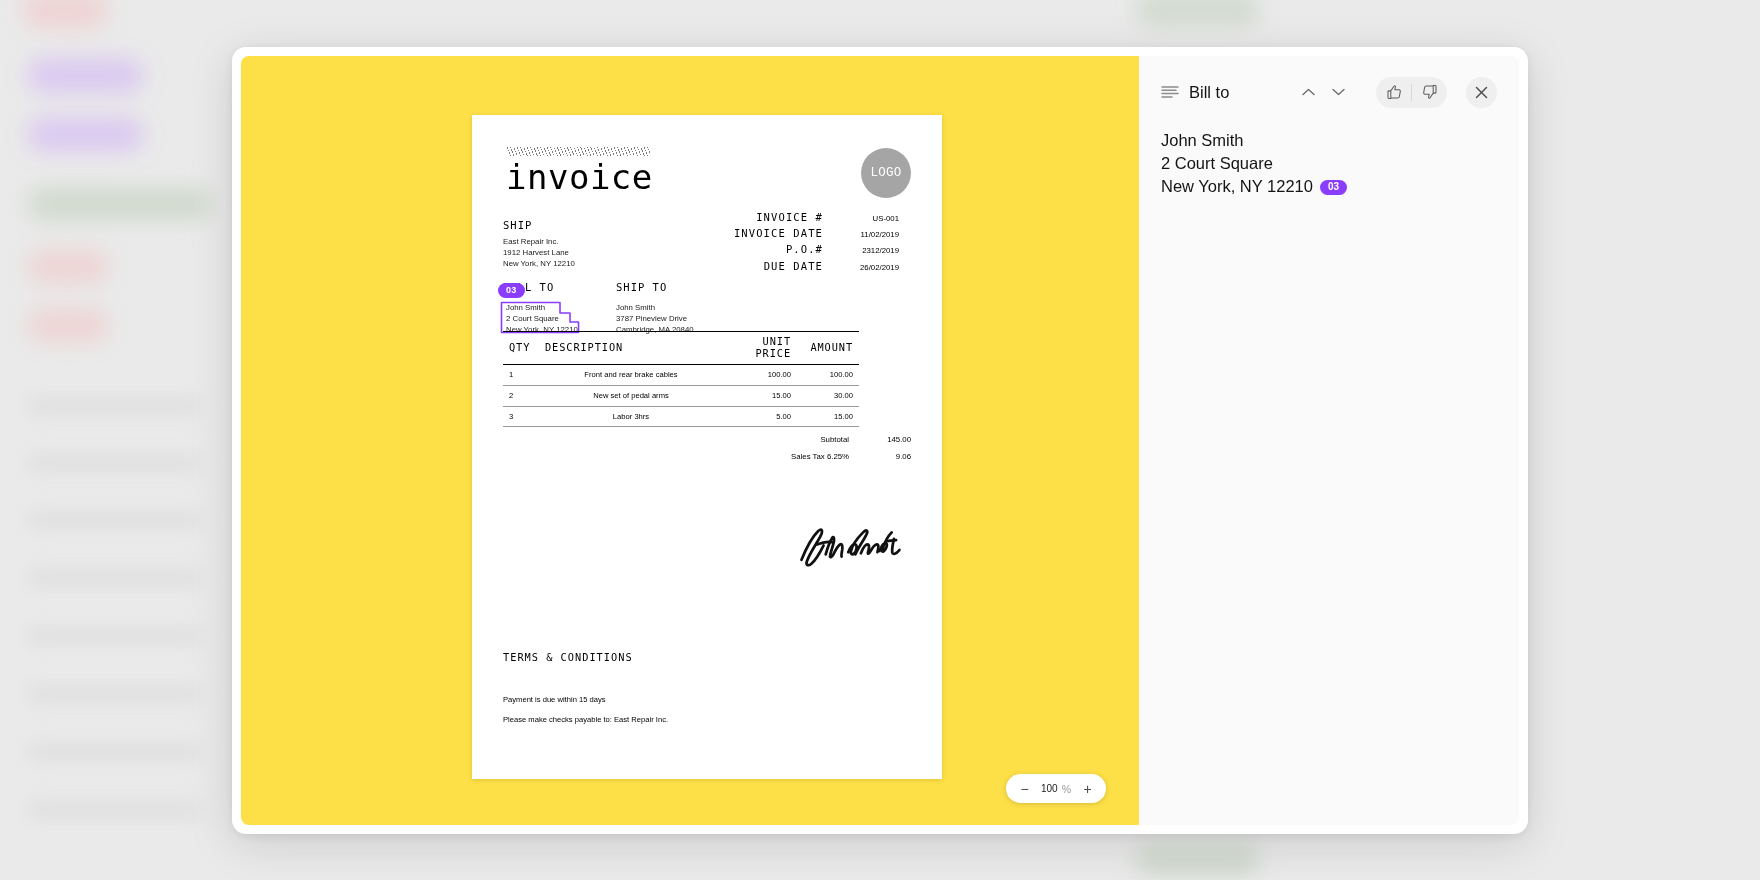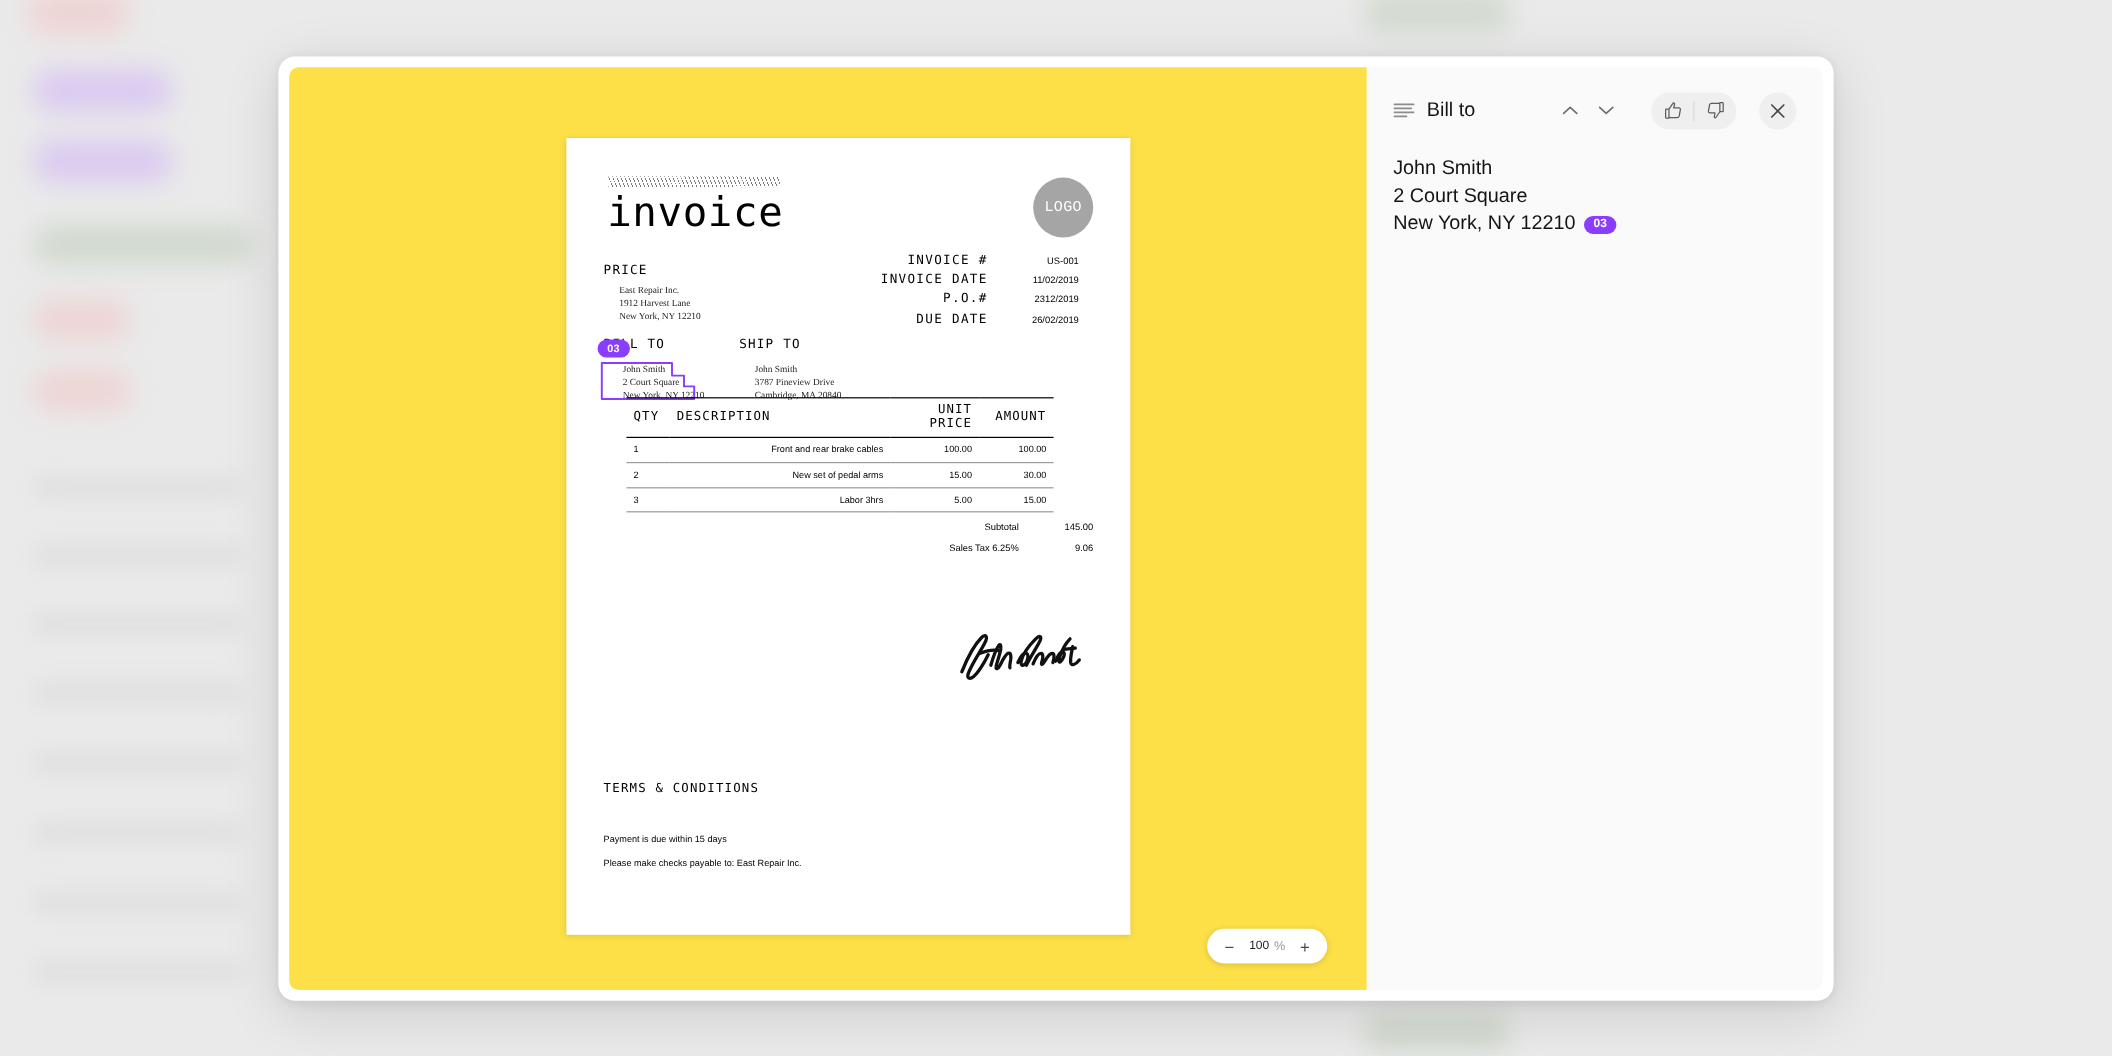--- a/index.html
+++ b/index.html
@@ -86,23 +86,22 @@
   }
 
   .sec-head {
     position: absolute;
     font-size: 10.5px; letter-spacing: 1px;
     font-family: "DejaVu Sans Mono", monospace;
   }
   .addr {
     position: absolute;
     font-size: 7.8px; line-height: 11.2px;
-    font-family: Liberation Serif, serif;
+    font-family: Liberation Sans, sans-serif;
     color: #1a1a1a;
-    margin-left: 13px;
   }
 
   
   #meta { position: absolute; right: 43px; top: 96px; }
   .meta-row {
     display: flex; justify-content: flex-end;
     align-items: baseline; margin-bottom: 4.2px;
   }
   .meta-label {
     font-size: 10.5px; letter-spacing: 1.1px;
@@ -111,37 +110,36 @@
   .meta-val {
     width: 76px; text-align: right;
     font-size: 7.8px; font-family: "Liberation Sans", sans-serif;
   }
 
   
   #items {
     position: absolute; left: 31px; top: 216px;
     width: 356px;
     border-collapse: collapse;
-    margin-left: 19px;
   }
   #items th {
     font-family: "DejaVu Sans Mono", monospace;
     font-size: 10.3px; letter-spacing: .9px; font-weight: normal;
     padding: 3px 6px 5px 6px;
     border-bottom: 1.6px solid #000;
   }
   #items thead tr { border-top: 1.6px solid #000; }
   #items td {
     font-family: "Liberation Sans", sans-serif;
     font-size: 7.6px;
     padding: 5.4px 6px;
     border-bottom: 1px solid #9a9a9a;
   }
   #items .c-qty   { text-align: left;  width: 36px; }
-  #items .c-desc  { text-align: right; }
+  #items .c-desc  { text-align: center; }
   #items .c-price { text-align: right; width: 74px; }
   #items .c-amt   { text-align: right; width: 62px; }
   #items th.c-qty, #items th.c-desc { text-align: left; }
   #items th.c-price, #items th.c-amt { text-align: right; }
 
   
   #totals { position: absolute; right: 31px; top: 320px; }
   .tot-row {
     display: flex; justify-content: flex-end;
     align-items: baseline; margin-bottom: 8px;
@@ -305,21 +303,21 @@
   <div id="viewer">
 
     <div id="page">
 
       <div id="hatch"></div>
 
       <div id="doc-title">invoice</div>
 
       <div id="logo">LOGO</div>
 
-      <div class="sec-head" style="left:31px; top:104px;">PRICE</div>
+      <div class="sec-head" style="left:31px; top:104px;">SHIP</div>
       <div class="addr" style="left:31px; top:121px;">
         <div>East Repair Inc.</div>
         <div>1912 Harvest Lane</div>
         <div>New York, NY 12210</div>
       </div>
 
       <div id="meta">
         <div class="meta-row">
           <span class="meta-label">INVOICE #</span>
           <span class="meta-val">US-001</span>

